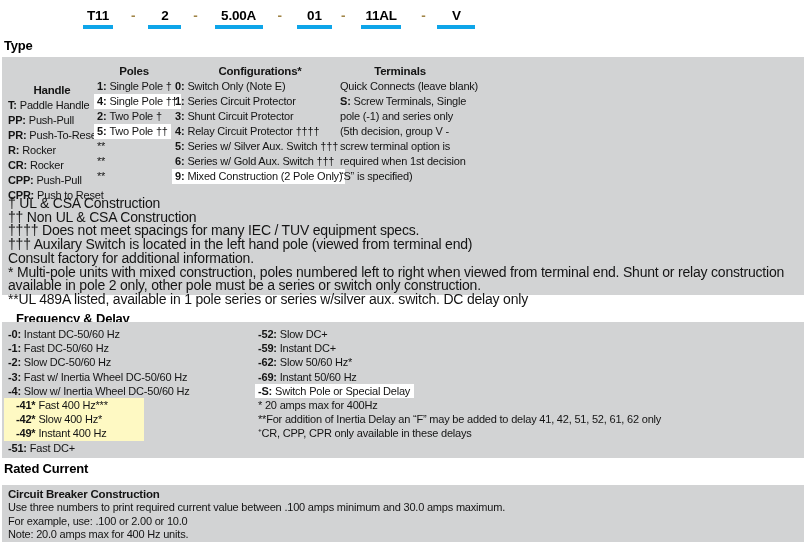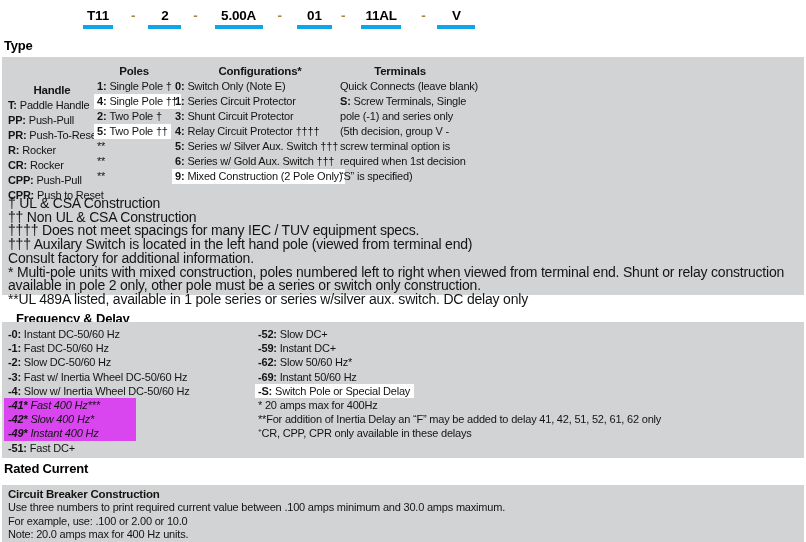--- a/index.html
+++ b/index.html
@@ -25,21 +25,21 @@
   .col-handle{left:6px;width:88px;margin-top:19px;}
   .col-poles{left:95px;width:74px;}
   .col-configs{left:173px;width:170px;}
   .col-terms{left:338px;width:120px;}
   .footnotes{position:absolute;left:6px;top:140px;width:792px;font-size:14px;line-height:13.7px;}
   
   .freq-col{position:absolute;top:5px;font-size:11px;}
   .freq-col .row{line-height:14.2px;}
   .freq-left{left:6px;}
   .freq-right{left:256px;}
-  .row.hl-block{background:#d946ef;width:128px;margin-left:-4px;padding-left:4px;font-style:italic;}
+  .row.hl-block{background:#fef9c3;width:128px;margin-left:-4px;padding-left:12px;}
   .row.hl-s{background:#ffffff;width:fit-content;padding:0 4px 0 3px;margin-left:-3px;}
   
   .rated{position:absolute;left:6px;top:3px;font-size:11px;line-height:13.4px;width:792px;}
   .rated .sub{font-weight:bold;font-size:11.5px;}
 </style>
 </head>
 <body>
 
 <div class="pn">
   <div class="seg" style="margin-left:83px;width:30px;">T11</div>

